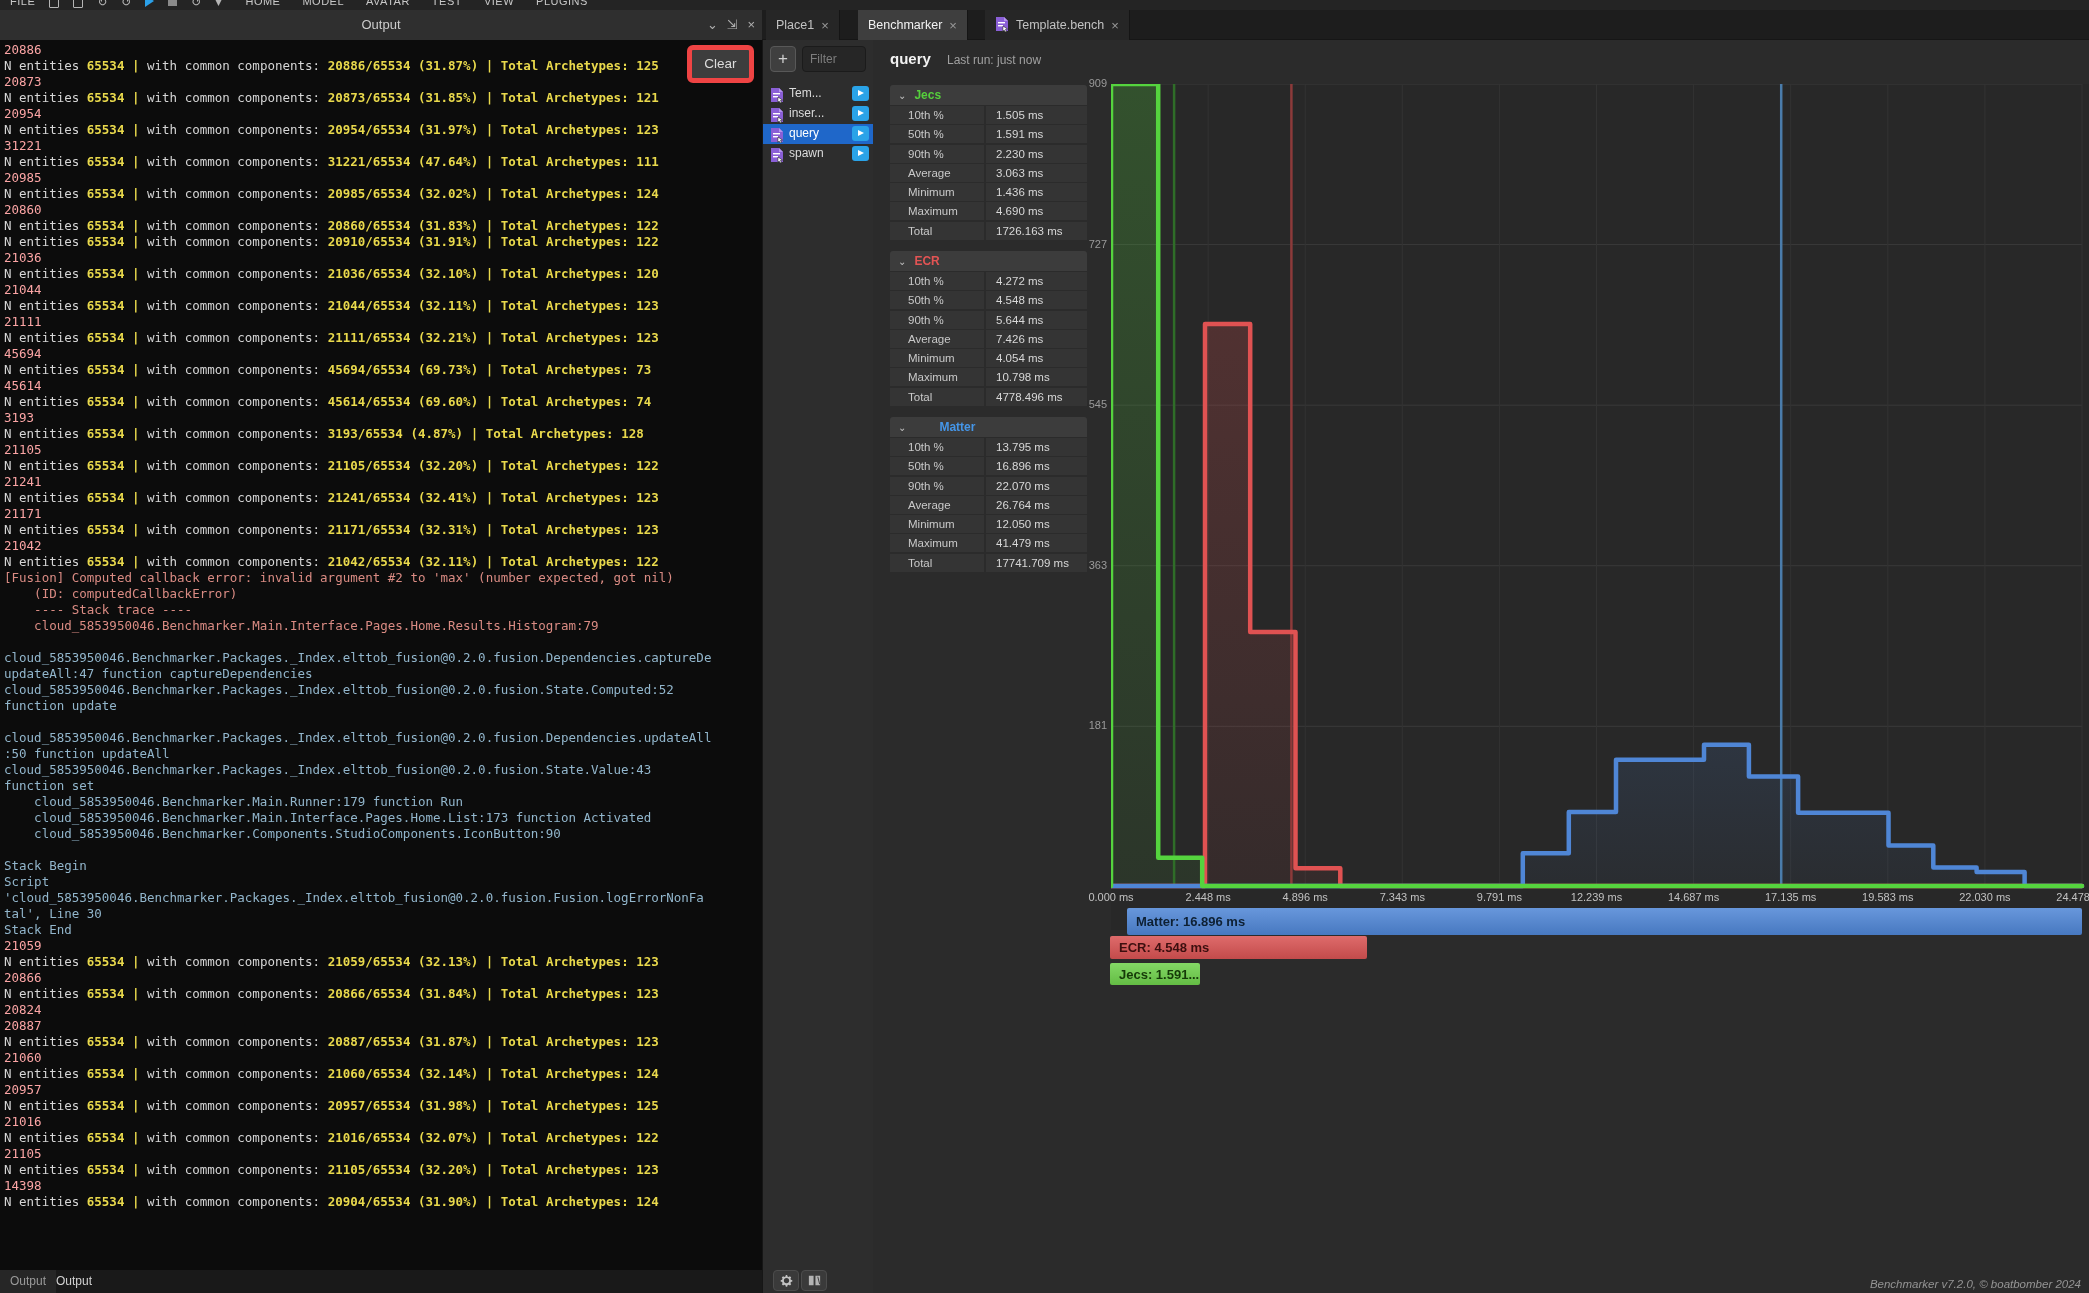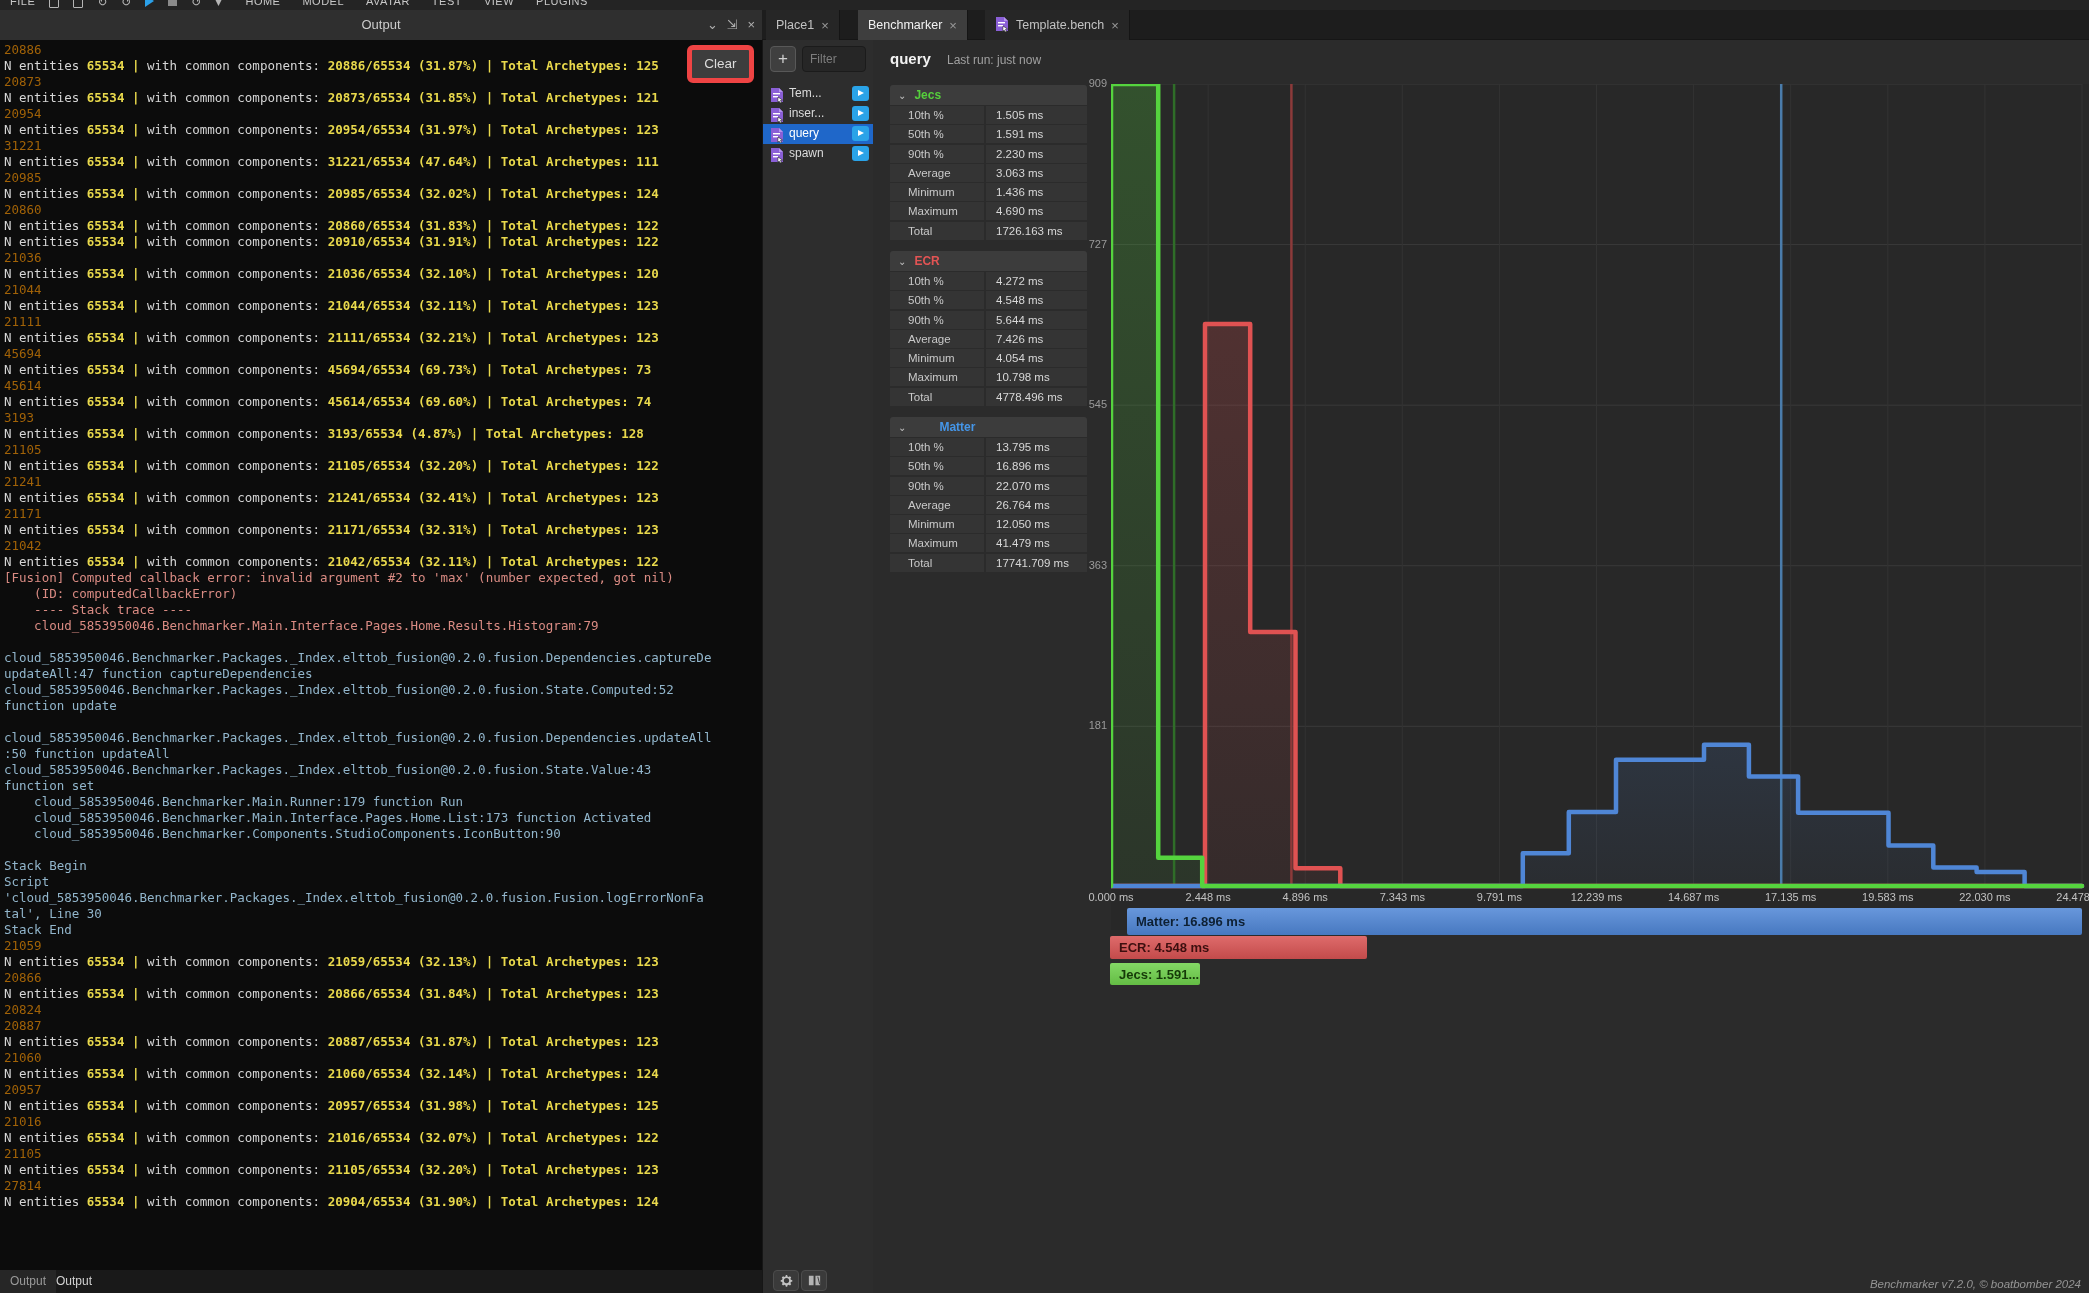--- a/index.html
+++ b/index.html
@@ -19,21 +19,21 @@
   #out-header{left:0;top:10px;width:762px;height:30px;background:#2f2f2f;border-bottom:1px solid #1c1c1c;}
   #out-title{position:absolute;left:0;width:100%;top:7px;text-align:center;font-size:13px;color:#cccccc;}
   .hdr-ico{position:absolute;top:7px;color:#b0b0b0;font-size:13px;cursor:default;}
   #out-body{left:0;top:40px;width:762px;height:1230px;background:#0c0c0c;overflow:hidden;}
   #clear-btn{position:absolute;right:8px;top:5px;width:57px;height:28px;background:#3d3d3d;border:5px solid #ef4444;
              border-radius:6px;color:#dcdcdc;font-size:13.5px;text-align:center;line-height:28px;}
   #console{position:absolute;left:4px;top:2px;font-family:"DejaVu Sans Mono",monospace;font-size:12.5px;}
   .ln{height:16px;line-height:16px;white-space:pre;}
   .ln .w{color:#d6d6d6;}
   .ln .y{color:#e9d94c;font-weight:bold;}
-  .ln.num{color:#a16207;}
+  .ln.num{color:#fca5a5;}
   .ln.err{color:#da8b83;}
   .ln.stk{color:#92b6cc;}
   #out-bottom{left:0;top:1270px;width:762px;height:23px;background:#191919;}
   .btab{position:absolute;top:0;height:23px;line-height:23px;font-size:12px;padding:0 10px;}
   
   #sidebar{left:762px;top:40px;width:111px;height:1253px;background:#2d2d2d;border-left:1px solid #161616;box-sizing:border-box;}
   #plus-btn{position:absolute;left:7px;top:6px;width:26px;height:26px;background:#3f3f3f;border:1px solid #585858;border-radius:4px;
             color:#cfcfcf;font-size:17px;text-align:center;line-height:24px;box-sizing:border-box;}
   #filter-input{position:absolute;left:39px;top:6px;width:64px;height:26px;background:#262626;border:1px solid #1b1b1b;border-radius:4px;
             color:#dddddd;font-size:12px;padding:0 7px;box-sizing:border-box;font-family:"Liberation Sans",sans-serif;}
@@ -173,21 +173,21 @@
       <div class="ln num">20887</div>
       <div class="ln"><span class="w">N entities </span><span class="y">65534 | </span><span class="w">with common components: </span><span class="y">20887/65534 (31.87%) | Total Archetypes: 123</span></div>
       <div class="ln num">21060</div>
       <div class="ln"><span class="w">N entities </span><span class="y">65534 | </span><span class="w">with common components: </span><span class="y">21060/65534 (32.14%) | Total Archetypes: 124</span></div>
       <div class="ln num">20957</div>
       <div class="ln"><span class="w">N entities </span><span class="y">65534 | </span><span class="w">with common components: </span><span class="y">20957/65534 (31.98%) | Total Archetypes: 125</span></div>
       <div class="ln num">21016</div>
       <div class="ln"><span class="w">N entities </span><span class="y">65534 | </span><span class="w">with common components: </span><span class="y">21016/65534 (32.07%) | Total Archetypes: 122</span></div>
       <div class="ln num">21105</div>
       <div class="ln"><span class="w">N entities </span><span class="y">65534 | </span><span class="w">with common components: </span><span class="y">21105/65534 (32.20%) | Total Archetypes: 123</span></div>
-      <div class="ln num">27814</div>
+      <div class="ln num">14398</div>
       <div class="ln"><span class="w">N entities </span><span class="y">65534 | </span><span class="w">with common components: </span><span class="y">20904/65534 (31.90%) | Total Archetypes: 124</span></div>
     </div>
   <div id="clear-btn">Clear</div>
 </div>
 <div class="abs" id="out-bottom">
     <div class="btab" style="left: 0px; background: rgb(38, 38, 38); color: rgb(154, 154, 154);">Output</div>
     <div class="btab" style="left: 46px; color: rgb(210, 210, 210);">Output</div>
   </div>
 
 <div class="abs" id="tabbar">

